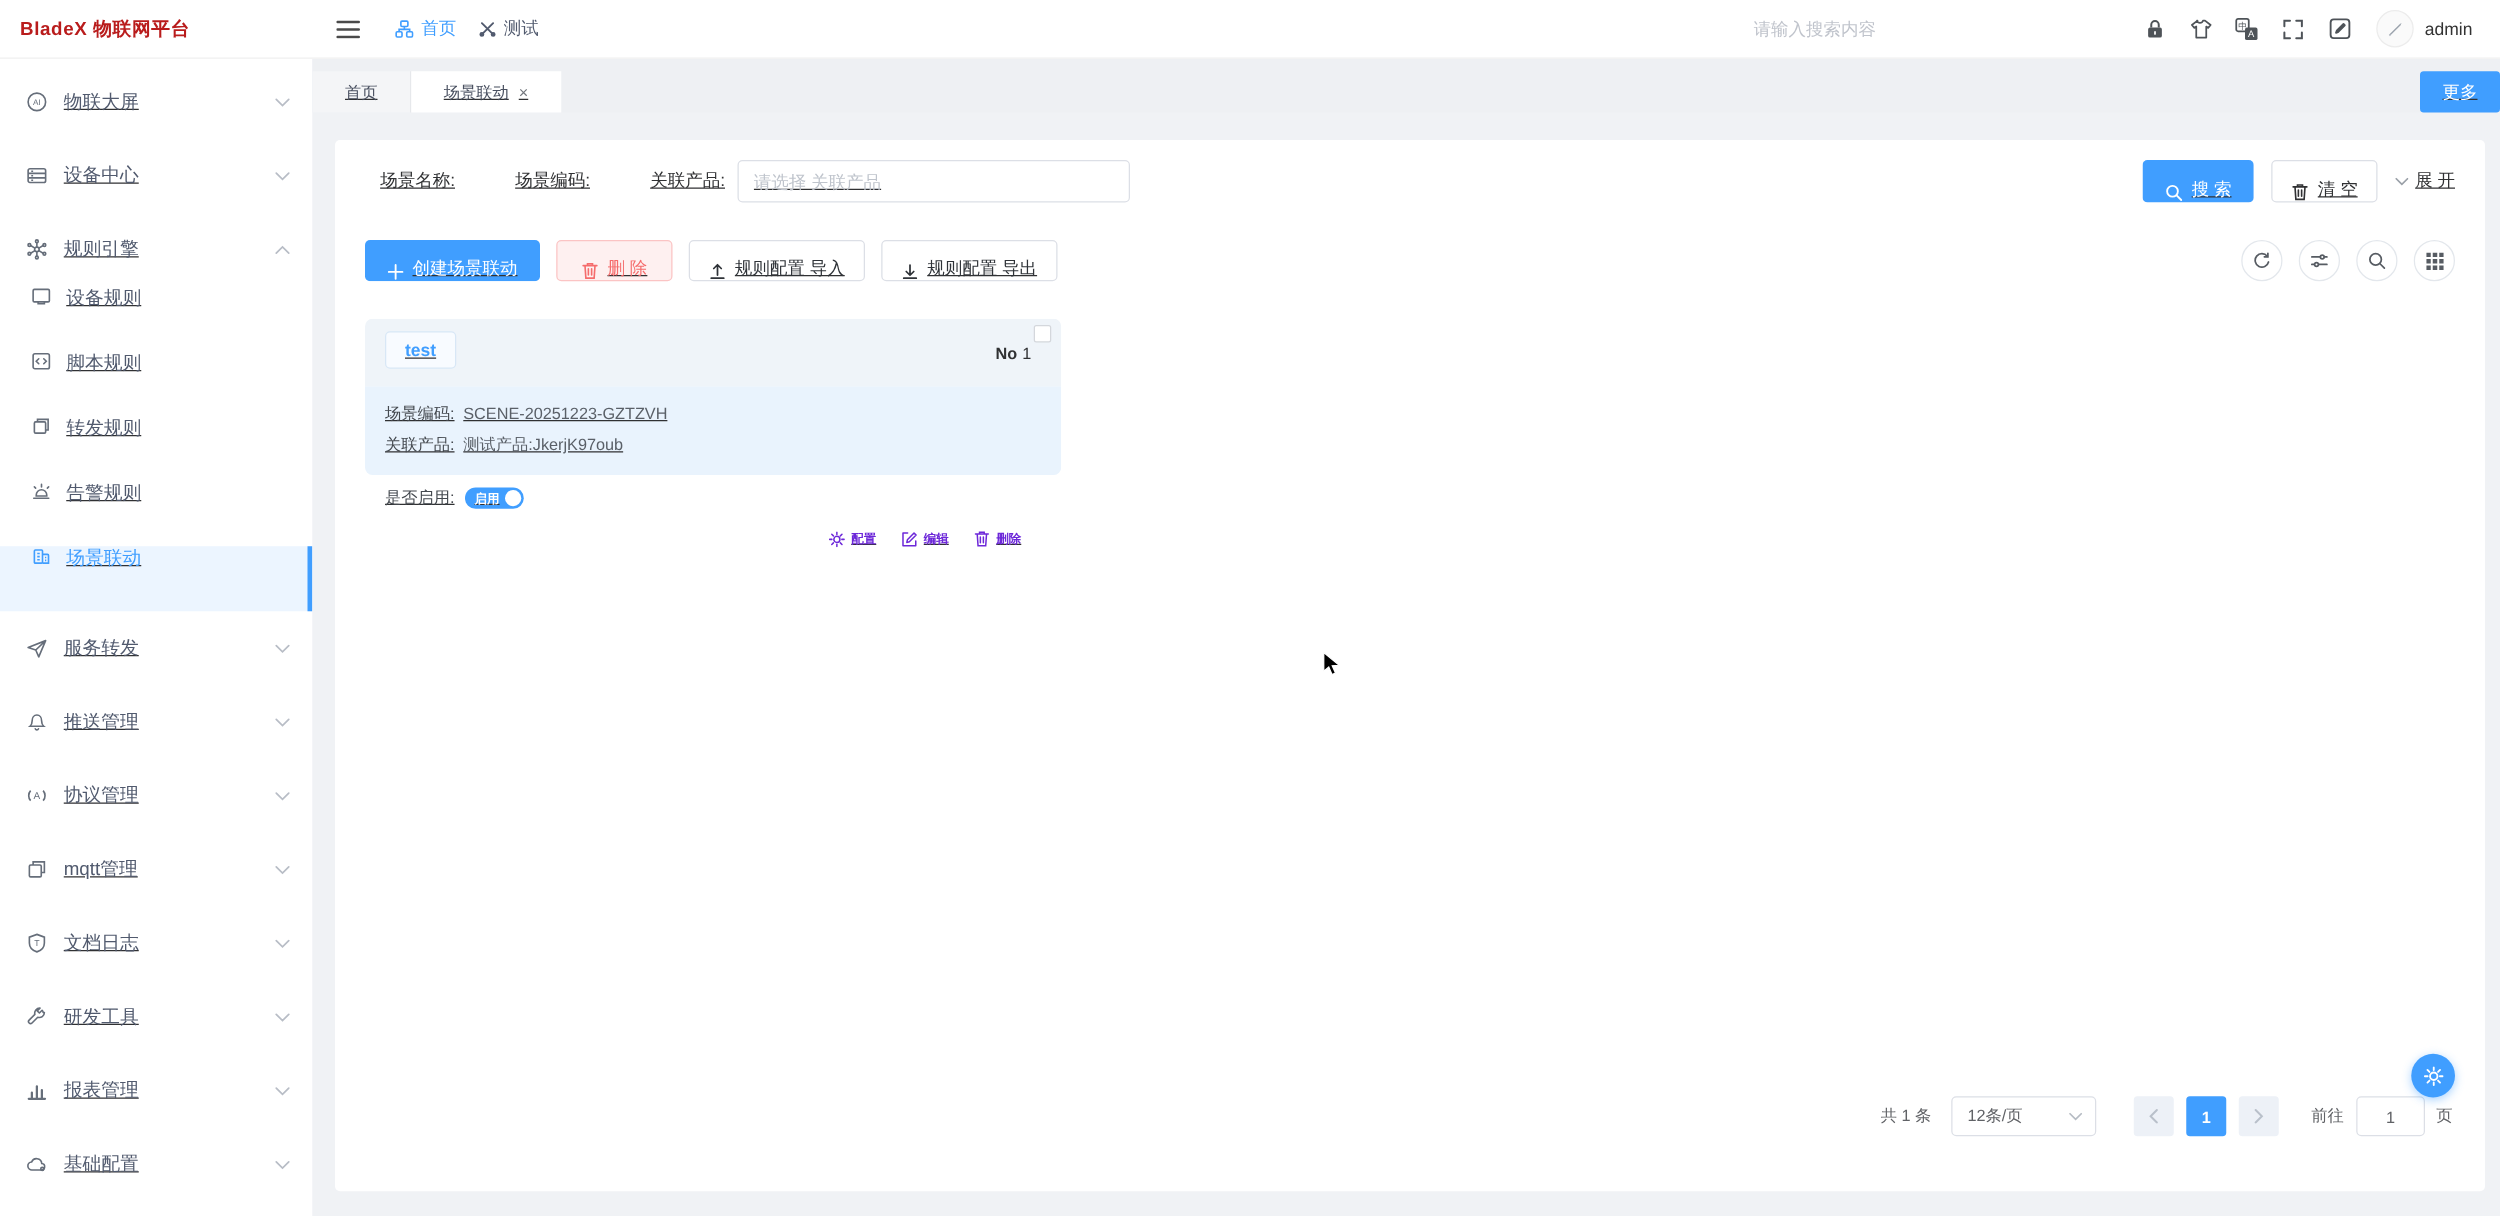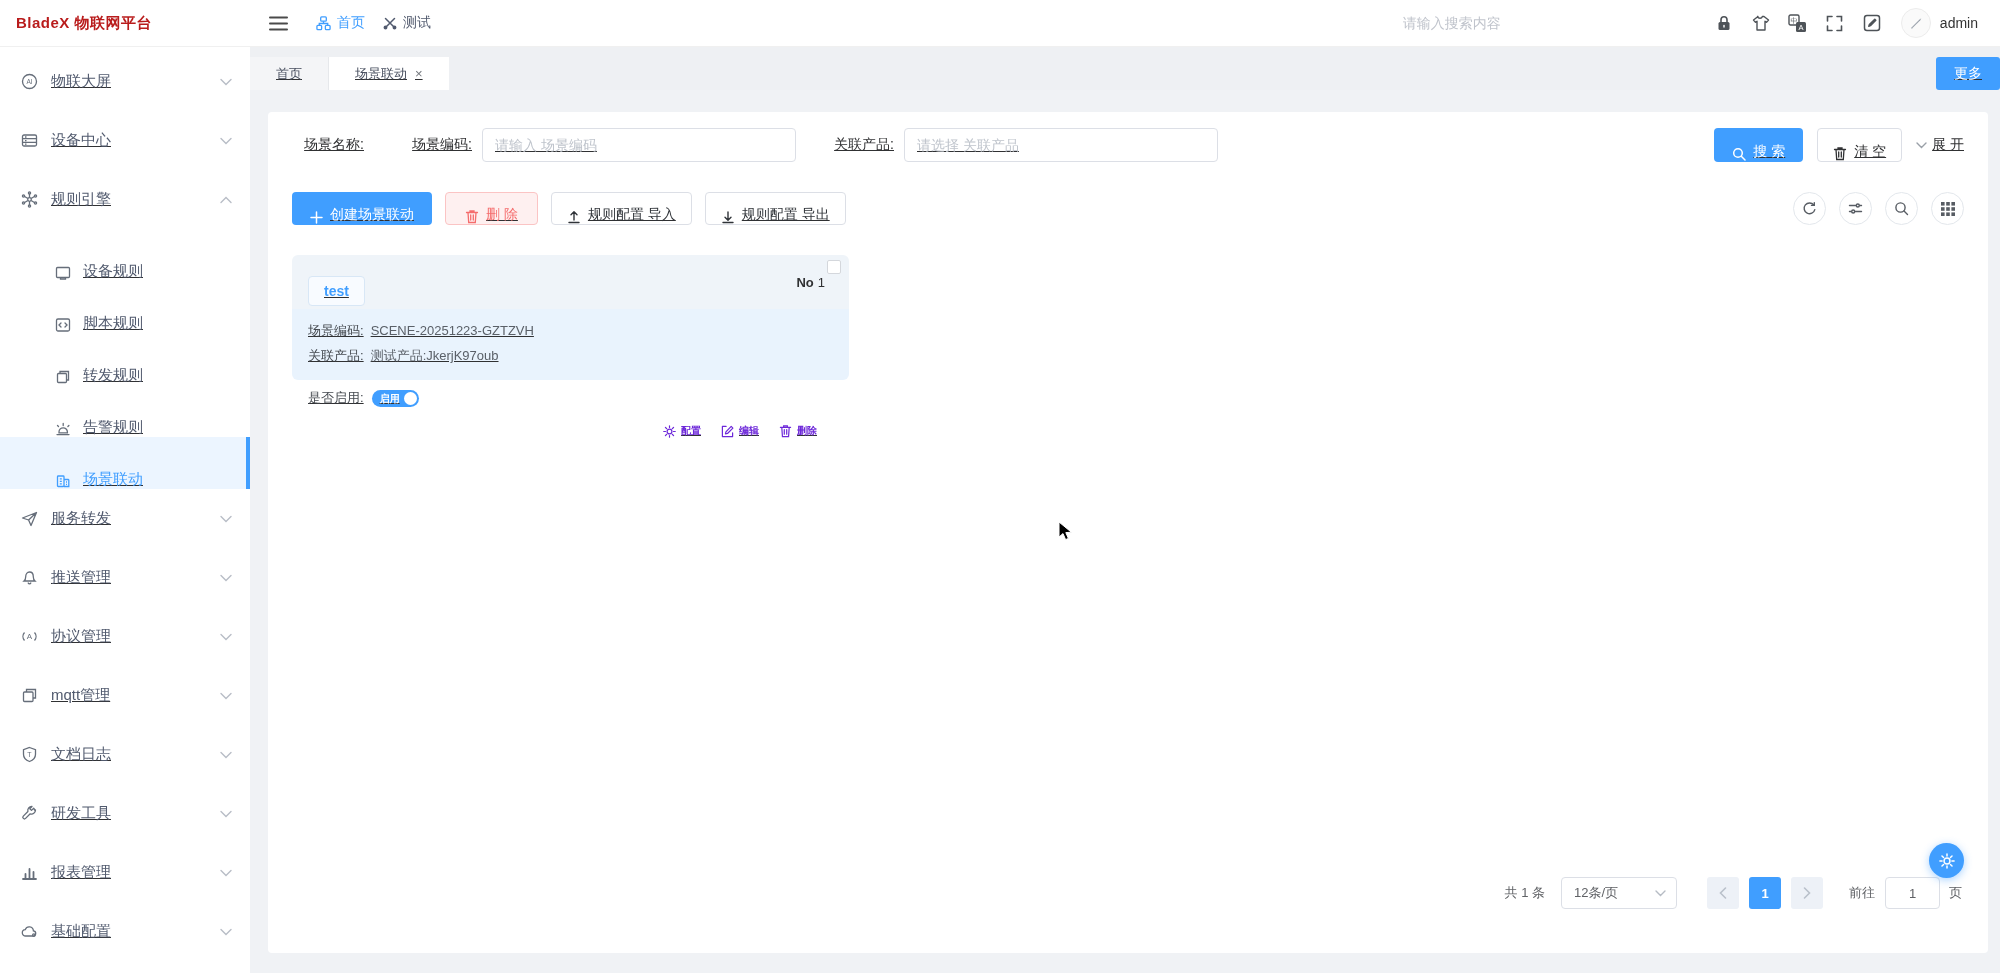--- a/index.html
+++ b/index.html
@@ -20,21 +20,21 @@
   .hdr-icon { cursor:pointer; display:flex; align-items:center; justify-content:center; width:22px; height:22px; }
   .avatar { width:30px; height:30px; border-radius:50%; border:1px solid #ececec; background:#fafafa; display:flex; align-items:center; justify-content:center; margin-left:18px; cursor:pointer; }
   .username { font-size:14px; color:#333; margin:0 22px 0 9px; cursor:pointer; }
 
   
   .layout { display:flex; height:926px;text-decoration:underline; }
   .sidebar { width:250px; background:#fff; padding-top:5px; flex-shrink:0; overflow:hidden; }
   .side-item { height:59px; display:flex; align-items:center; padding:0 18px 0 21px; font-size:15px; color:#515a6e; cursor:pointer; }
   .side-item .mi { margin-right:13px; color:#666e7a; flex-shrink:0; }
   .side-item .chev { margin-left:auto; color:#b8bdc6; }
-  .sub-item { height:52px; display:flex; align-items:flex-end; padding-left:55px; font-size:15px; color:#515a6e; cursor:pointer; }
+  .sub-item { height:52px; display:flex; align-items:flex-start; padding-left:25px; font-size:15px; color:#515a6e; cursor:pointer; }
   .sub-item .mi { margin-right:12px; color:#666e7a; }
   .sub-item.active { color:#409eff; background:#ecf5ff; border-right:4px solid #409eff; }
   .sub-item.active .mi { color:#409eff; }
 
   .main { flex:1; display:flex; flex-direction:column; background:#f0f2f5; min-width:0; }
 
   
   .tabbar { height:43px; display:flex; align-items:flex-end; background:#eef0f3; }
   .tab { height:33px; padding:0 26px; display:flex; align-items:center; gap:8px; font-size:13px; color:#495060; cursor:pointer; background:#f4f5f7; border-right:1px solid #e6e8eb; }
   .tab.active { background:#fff; border-right:none; }
@@ -62,21 +62,21 @@
   .btn-io { background:#fff; color:#2f3338; border-color:#dcdfe6; padding:0 15px; font-weight:500; }
   .mlr { margin-left:13px; }
   .tool-icons { margin-left:auto; display:flex; gap:13px; }
   .circle-btn { width:33px; height:33px; border-radius:50%; border:1px solid #e3e7ec; background:#fff; color:#575c63; display:flex; align-items:center; justify-content:center; cursor:pointer; }
 
   
   .card-area { margin-top:30px; }
   .scene-item { width:557px; }
   .scene-card { border-radius:6px; overflow:hidden; }
   .card-head { background:#eff4f9; height:54px; position:relative; padding:0 16px; display:flex; align-items:flex-end; }
-  .badge { border:1px solid #d8e7f6; background:#f8fbff; color:#409eff; font-weight:bold; font-size:14px; padding:6px 15px; border-radius:4px; margin-bottom:3px; cursor:pointer; }
+  .badge { border:1px solid #d8e7f6; background:#f8fbff; color:#409eff; font-weight:bold; font-size:14px; padding:6px 15px; border-radius:4px; margin-bottom:14px; cursor:pointer; }
   .no-wrap { position:absolute; right:24px; top:20px; font-size:13px; color:#303133; display:flex; gap:4px; align-items:baseline; }
   .no-wrap b { font-weight:bold; }
   .cbx { position:absolute; right:8px; top:5px; width:14px; height:14px; border:1px solid #d4d7dc; border-radius:2px; background:#fff; cursor:pointer; }
   .card-body { background:#e9f3fd; padding:9px 16px 12px; }
   .info-row { display:flex; font-size:13px; line-height:25px; }
   .info-row .il { color:#44494f; margin-right:7px; white-space:nowrap; }
   .info-row .iv { color:#5a6068; }
   .enable-row { display:flex; align-items:flex-end; padding:9px 16px 0; font-size:13px; color:#44494f; }
   .switch { margin-left:8px; width:47px; height:17px; border-radius:9px; background:#409eff; position:relative; display:flex; align-items:center; cursor:pointer; }
   .switch-text { color:#fff; font-size:10px; margin-left:8px; font-weight:bold; }
@@ -410,21 +410,20 @@
     </div>
 
     <div class="panel">
 
       <div class="filter-row">
         <div class="f-group">
           <span class="f-label">场景名称:</span>
         </div>
         <div class="f-group">
           <span class="f-label">场景编码:</span>
-          <input class="f-input" placeholder="请输入 场景编码" style="">
         </div>
         <div class="f-group">
           <span class="f-label">关联产品:</span>
           <input class="f-input" placeholder="请选择 关联产品" style="">
         </div>
         <div class="f-right">
           <button class="btn btn-primary">
             <span>
                 <svg width="14" height="14" viewBox="0 0 14 14" fill="none" stroke="#fff" stroke-width="1.5" stroke-linecap="round">
                   <circle cx="6" cy="6" r="4.3"></circle>

